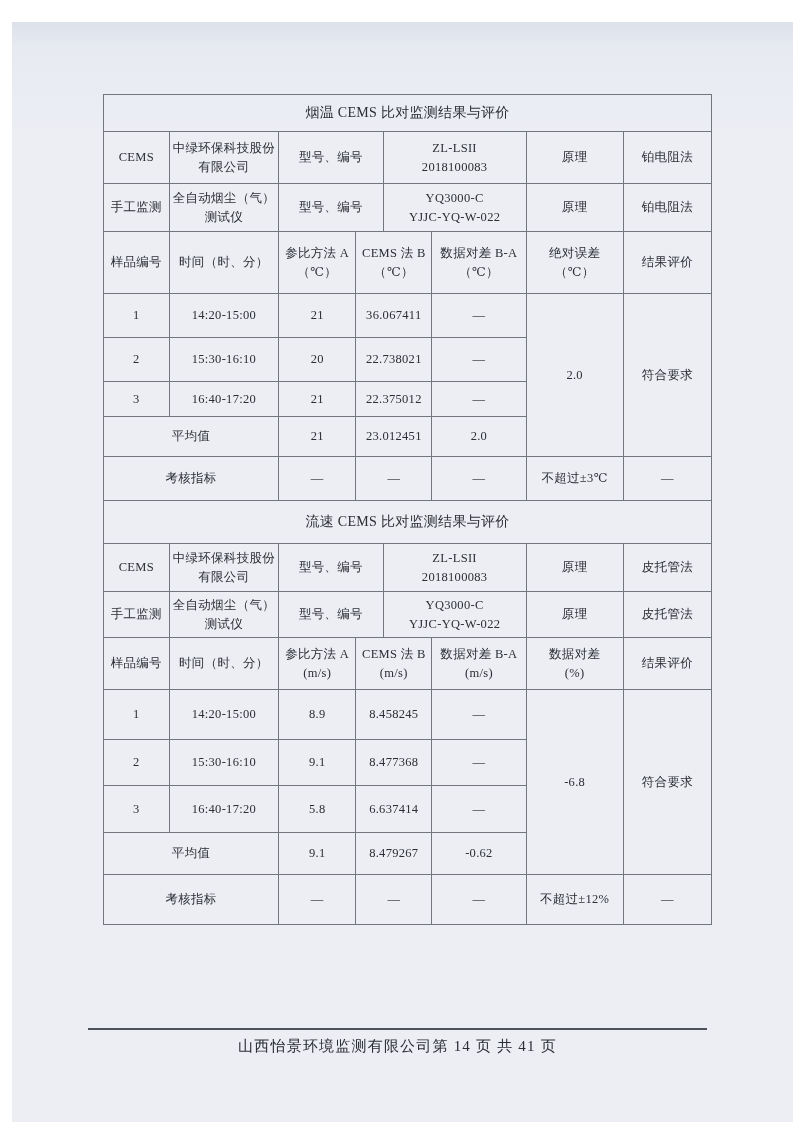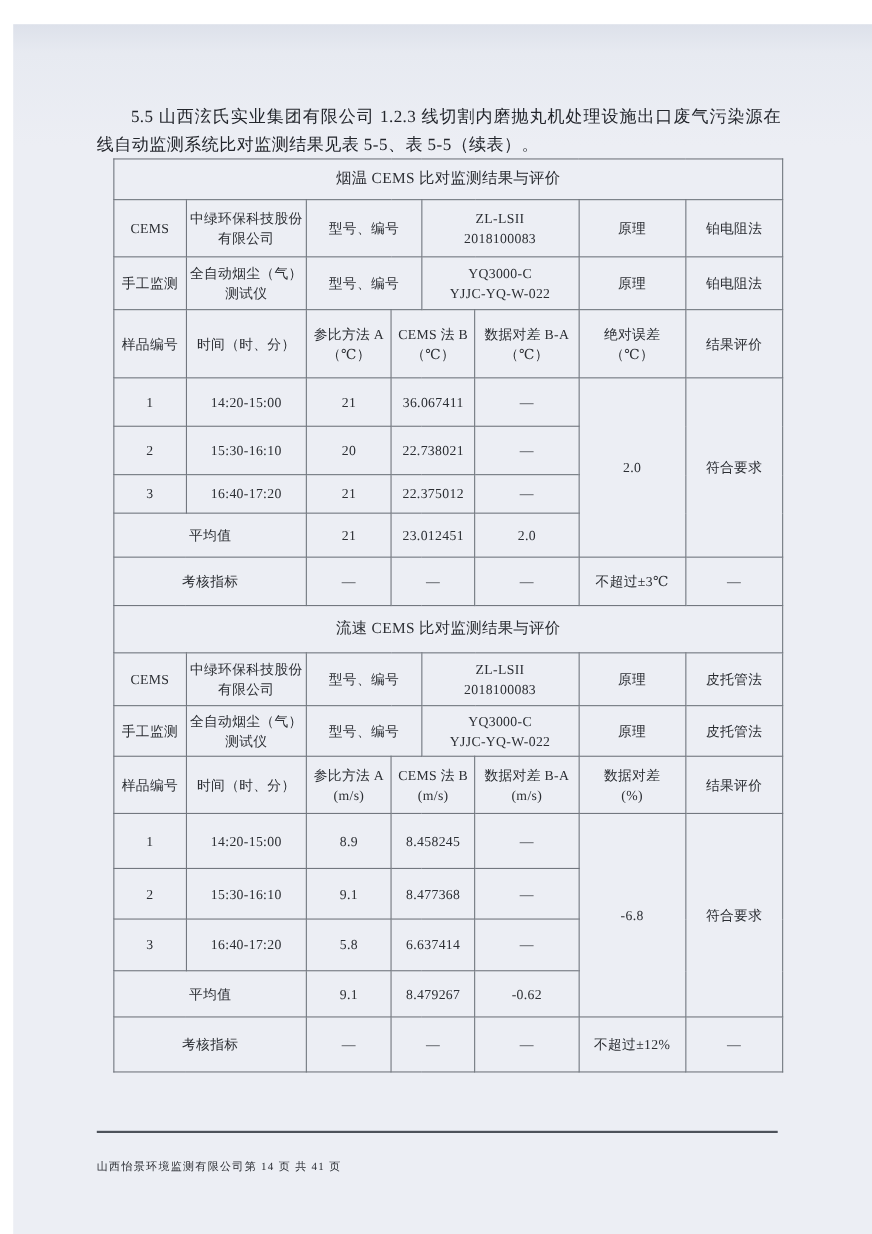--- a/index.html
+++ b/index.html
@@ -36,32 +36,31 @@
   .r-title td{font-size:14px;letter-spacing:1px;}
   .r-s1-title{height:37px;} .r-s1-info1{height:52px;} .r-s1-info2{height:48px;}
   .r-s1-head{height:62px;}  .r-s1-d1{height:44px;}   .r-s1-d2{height:44px;}
   .r-s1-d3{height:35px;}    .r-s1-avg{height:40px;}  .r-s1-ass{height:44px;}
   .r-s2-title{height:43px;} .r-s2-info1{height:48px;} .r-s2-info2{height:46px;}
   .r-s2-head{height:52px;}  .r-s2-d1{height:50px;}   .r-s2-d2{height:46px;}
   .r-s2-d3{height:47px;}    .r-s2-avg{height:42px;}  .r-s2-ass{height:50px;}
   .t-bold{font-weight:normal;letter-spacing:0.2px;}
   .footer{
     position:absolute;left:88px;top:1028px;width:619px;
-    border-top:2px solid #4d525a;padding-top:24px;
-    display:flex;justify-content:flex-start;align-items:baseline;
-    font-size:10px;letter-spacing:1.2px;color:#2a2d33;
+    border-top:2px solid #4d525a;padding-top:7px;
+    display:flex;justify-content:center;align-items:baseline;
+    font-size:15px;letter-spacing:1.2px;color:#2a2d33;
   }
 </style>
 </head>
 <body>
 
 <div class="scan-tint"></div>
 
 <div class="content">
-  <p class="intro">5.5 山西泫氏实业集团有限公司 1.2.3 线切割内磨抛丸机处理设施出口废气污染源在线自动监测系统比对监测结果见表 5-5、表 5-5（续表）。</p>
 
   <table class="cmp">
     <colgroup>
       <col style="width:10.8%">
         <col style="width:18%">
         <col style="width:12.7%">
       <col style="width:4.5%">
         <col style="width:8%">
         <col style="width:15.5%">
       <col style="width:16%">

